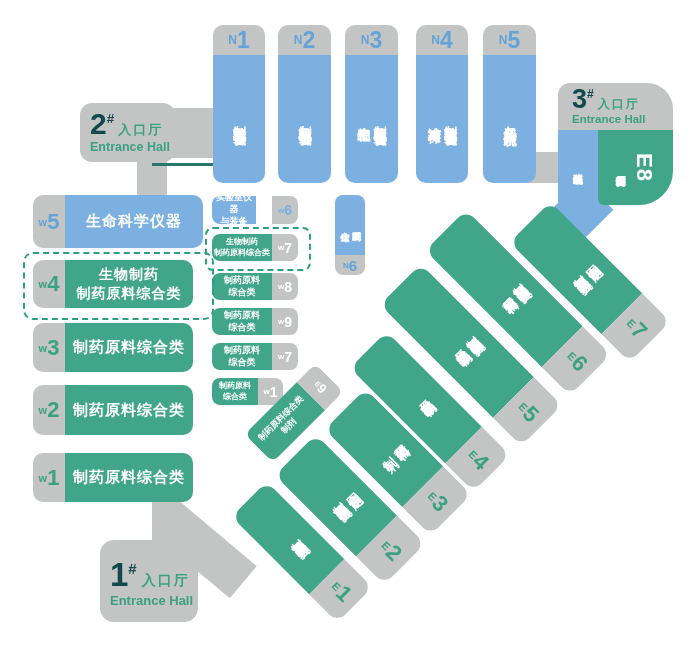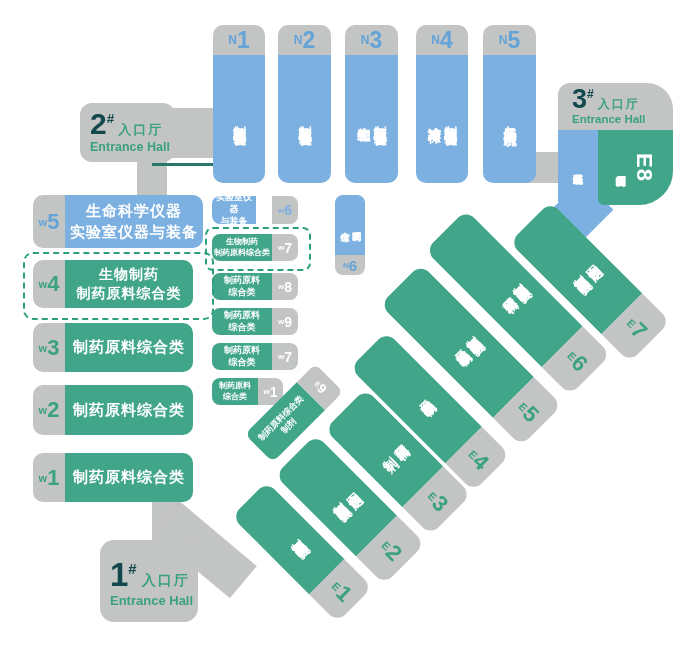--- a/index.html
+++ b/index.html
@@ -165,21 +165,20 @@
     </div>
 </div>
 
 <div class="hall w-hall w-blue" style="left:33px;top:195px;width:170px;height:53px;">
   <div class="wlabel">
       <span class="cap-pre">w</span>
       <span class="cap-num">5</span>
     </div>
   <div class="body">
       <span>生命科学仪器</span>
-      <span>实验室仪器与装备</span>
     </div>
 </div>
 <div class="hall w-hall w-green" style="left:33px;top:260px;width:160px;height:48px;">
   <div class="wlabel">
       <span class="cap-pre">w</span>
       <span class="cap-num">4</span>
     </div>
   <div class="body" style="font-size:14px;">
       <span>生物制药</span>
       <span>制药原料综合类</span>

